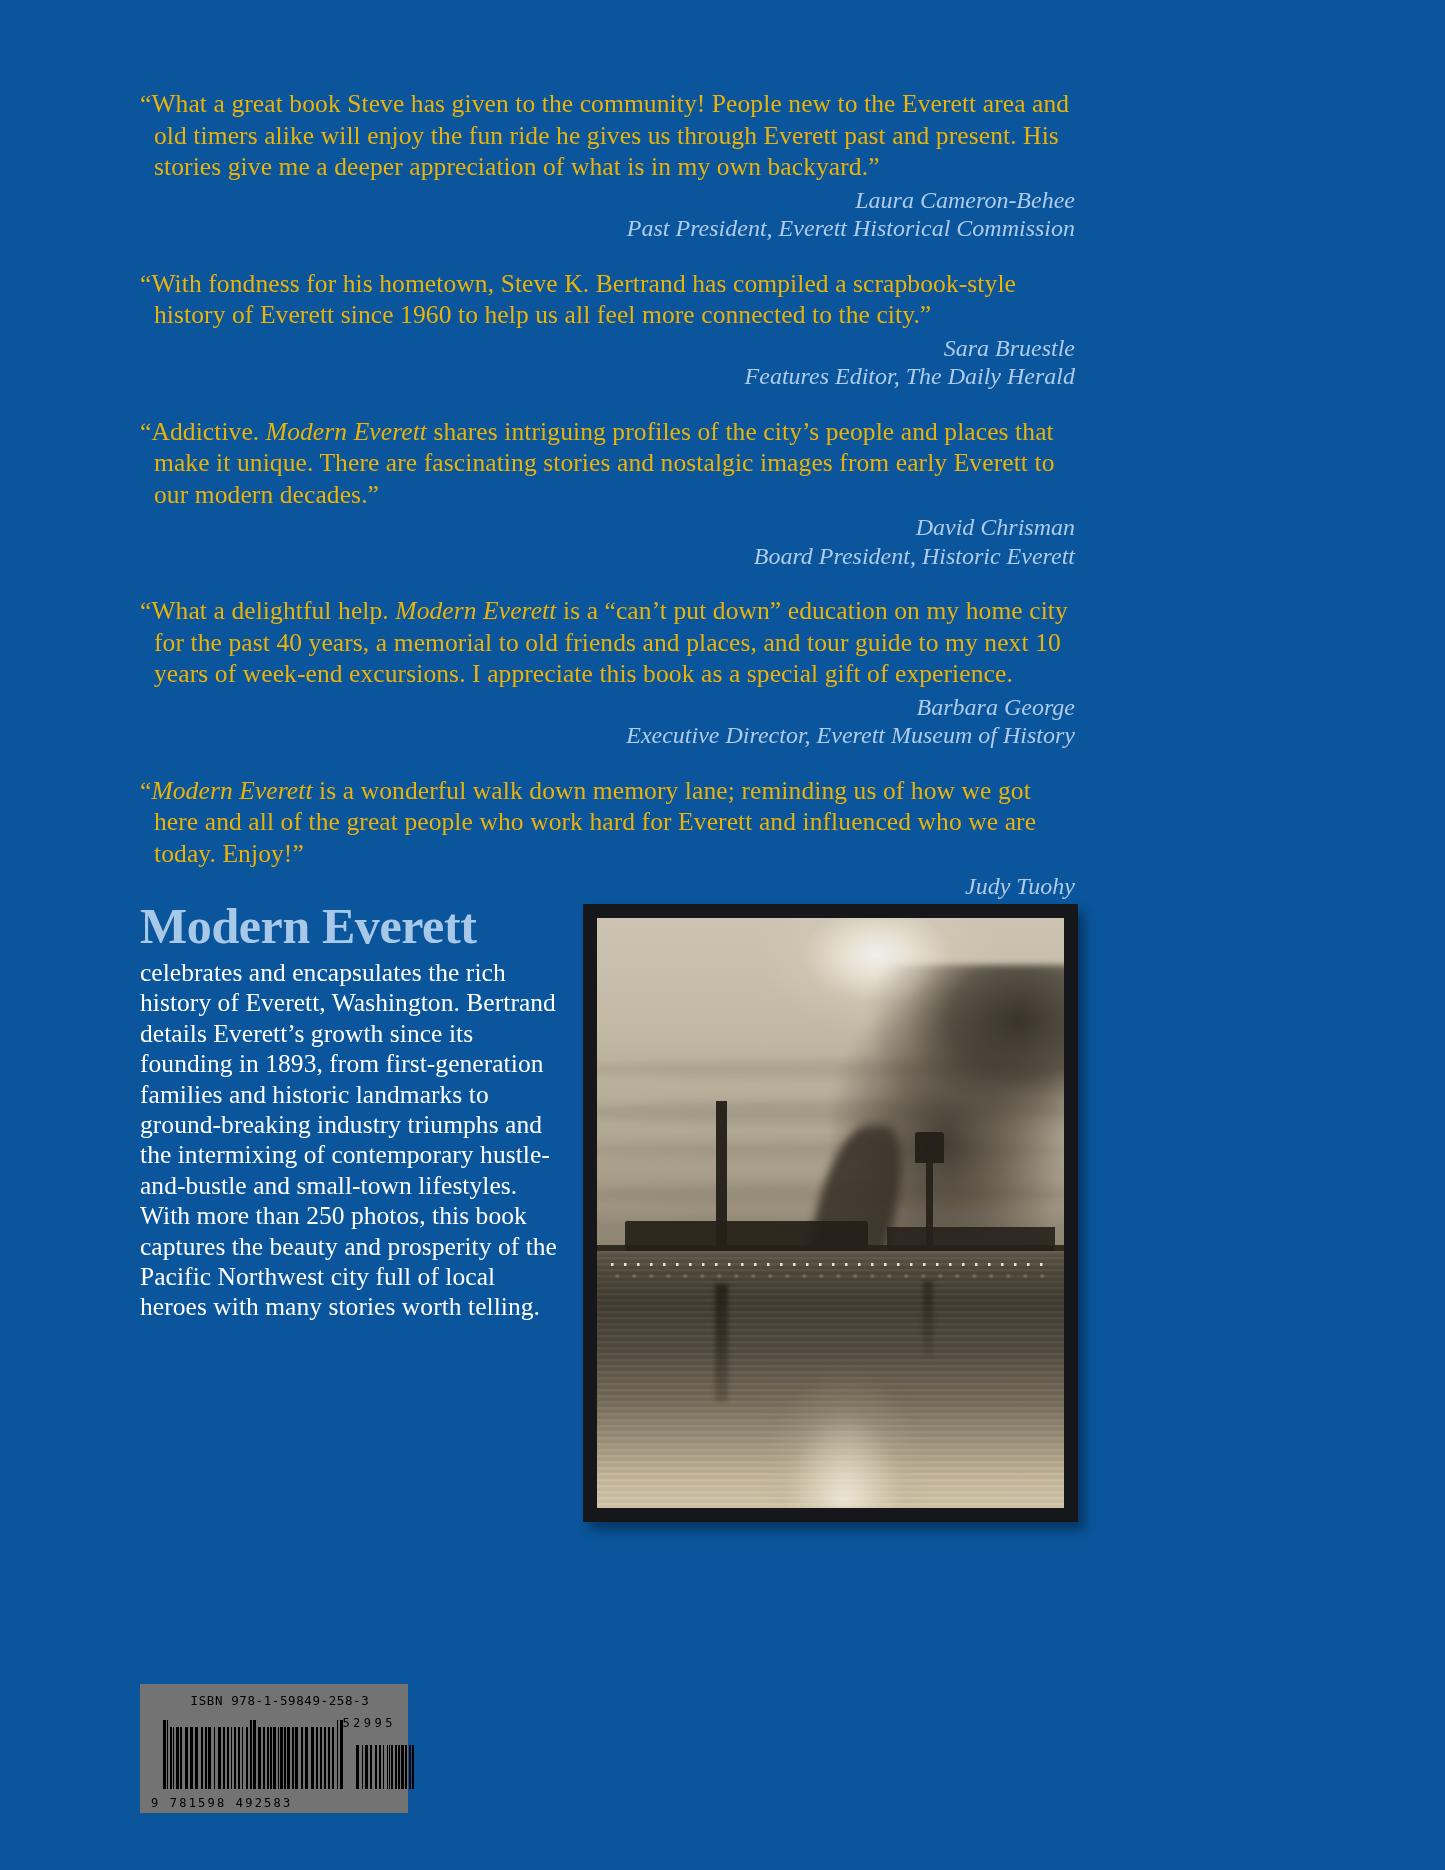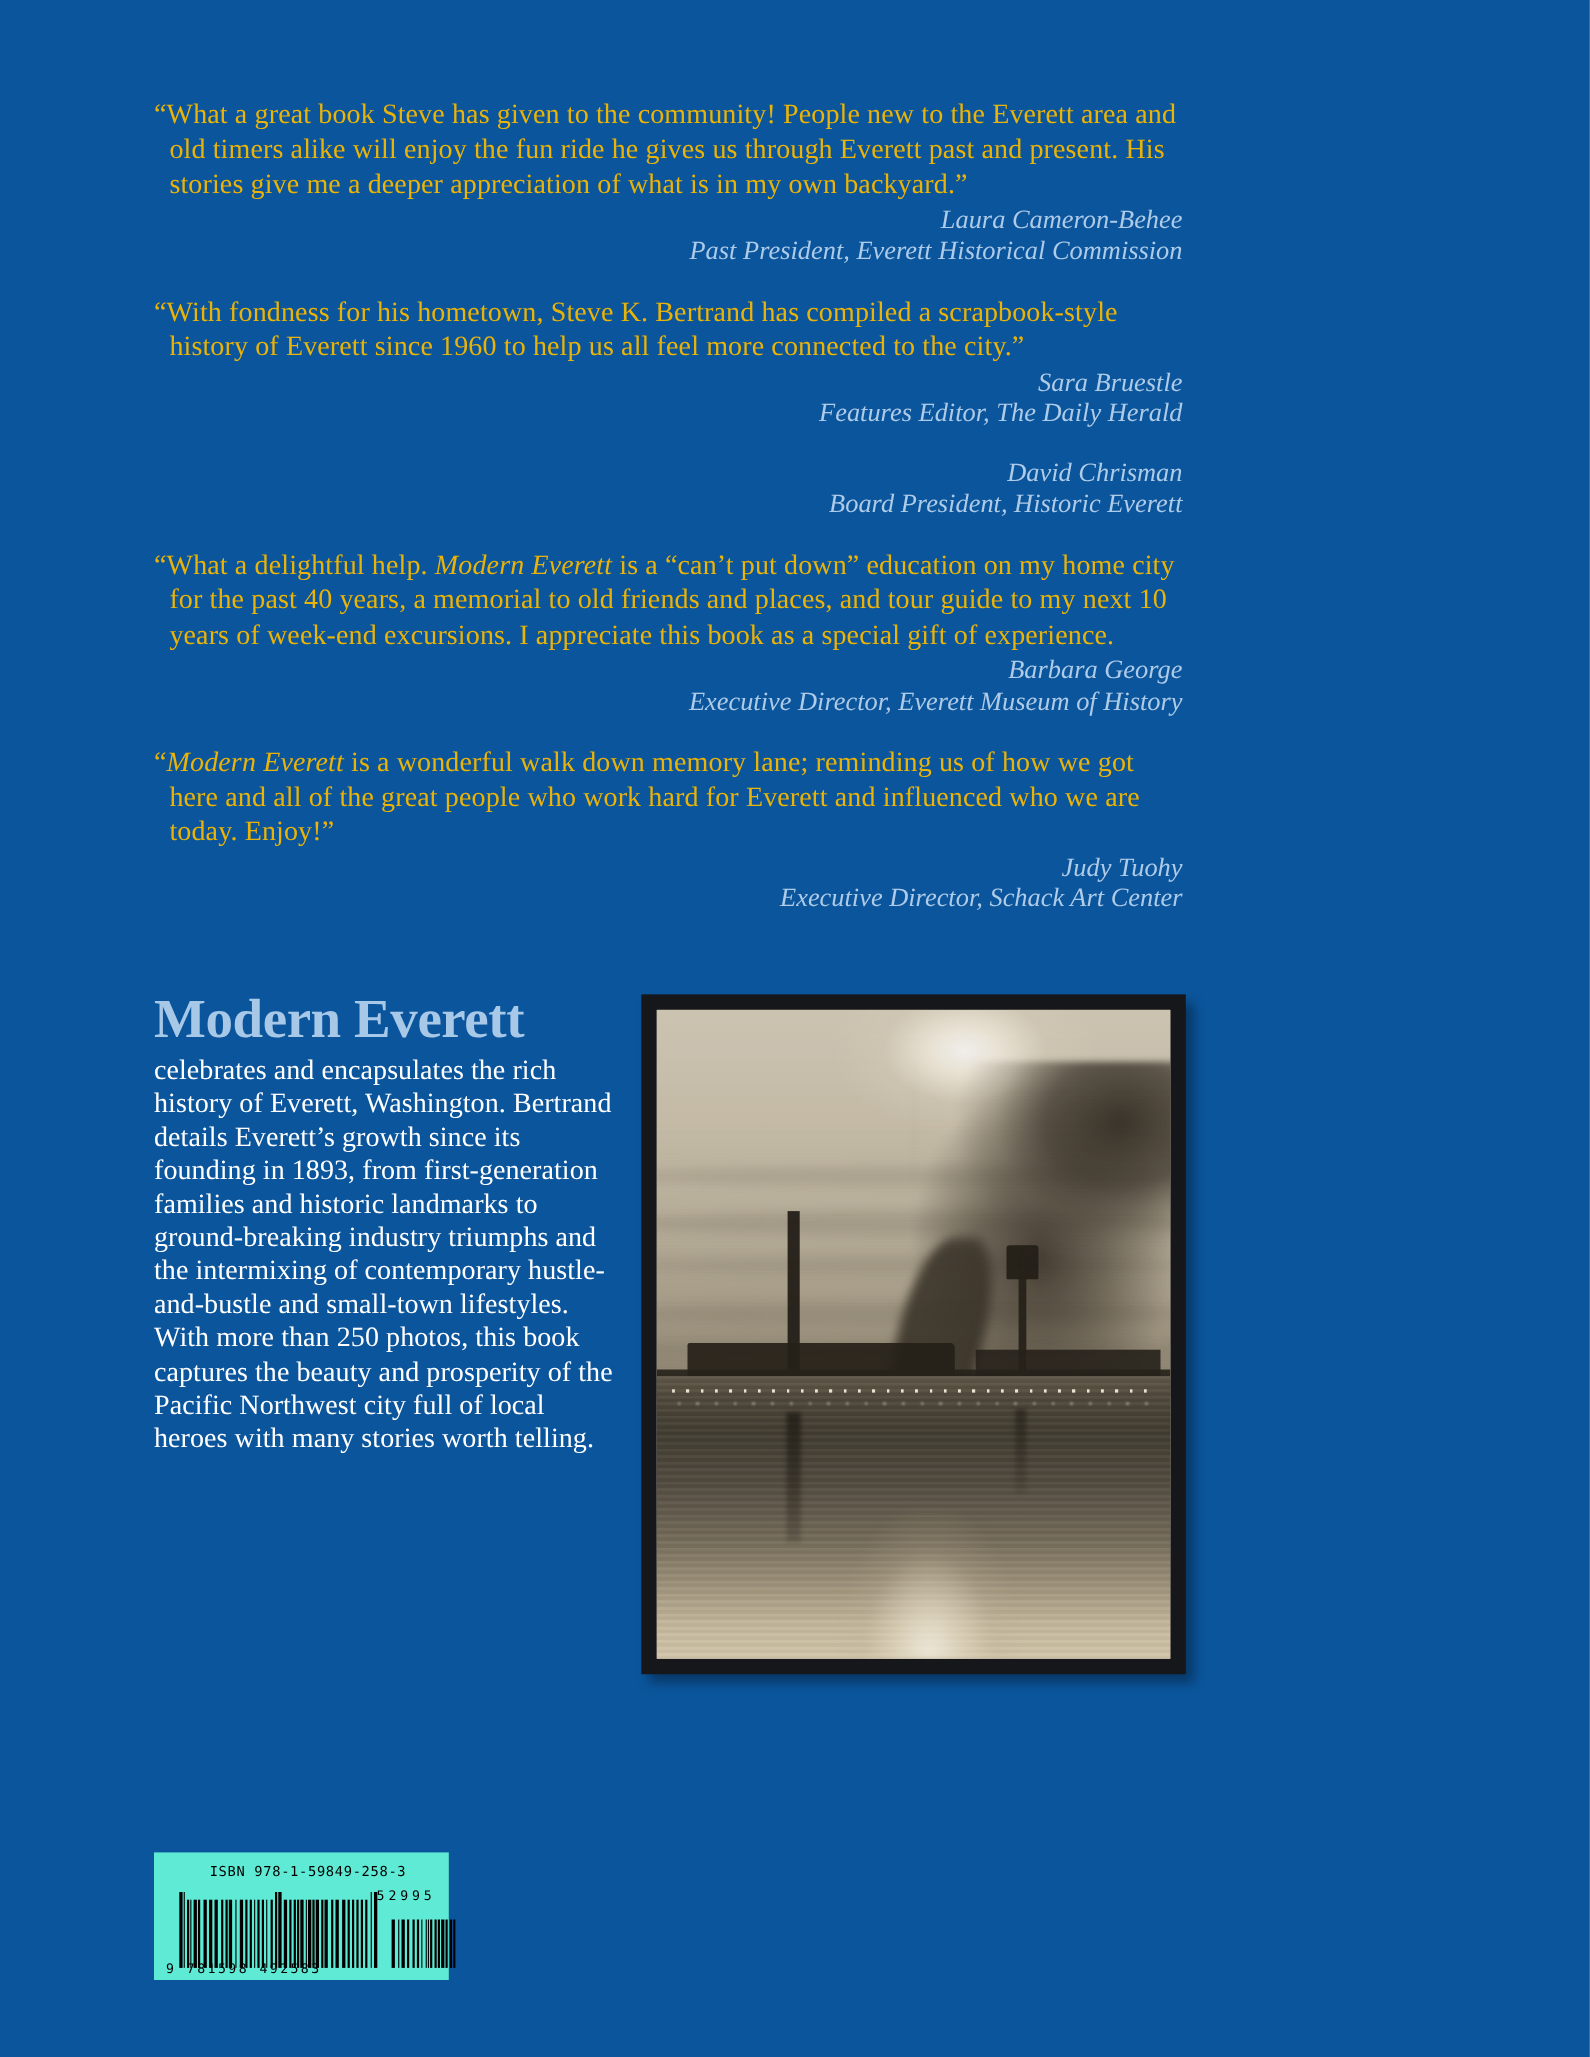--- a/index.html
+++ b/index.html
@@ -324,22 +324,22 @@
     background: rgba(120, 100, 64, 0.10);
     pointer-events: none;
   }
 
   
   .barcode-block {
     position: absolute;
     left: 140px;
     top: 1684px;
     width: 268px;
-    height: 116px;
-    background: #5eead4;
+    height: 129px;
+    background: #737373;
     box-sizing: border-box;
     padding: 7px 9px 22px 9px;
   }
   .isbn-label {
     font-family: "DejaVu Sans Mono", "Liberation Mono", monospace;
     font-size: 12.5px;
     letter-spacing: 0.6px;
     color: #000;
     text-align: center;
     margin: 2px 0 3px 0;
@@ -407,20 +407,21 @@
 
     <div class="blurb b2">
       <div class="blurb-text"><span>“With fondness for his hometown, Steve K. Bertrand has compiled a scrapbook-style history of Everett since 1960 to help us all feel more connected to the city.”</span></div>
       <div class="blurb-attr">
         <span class="attr-name">Sara Bruestle</span>
         <span class="attr-role">Features Editor, The Daily Herald</span>
       </div>
     </div>
 
     <div class="blurb b3">
+      <div class="blurb-text"><span>“Addictive. </span><em>Modern Everett</em><span> shares intriguing profiles of the city’s people and places that make it unique. There are fascinating stories and nostalgic images from early Everett to our modern decades.”</span></div>
       <div class="blurb-attr">
         <span class="attr-name">David Chrisman</span>
         <span class="attr-role">Board President, Historic Everett</span>
       </div>
     </div>
 
     <div class="blurb b4">
       <div class="blurb-text"><span>“What a delightful help. </span><em>Modern Everett</em><span> is a “can’t put down” education on my home city for the past 40 years, a memorial to old friends and places, and tour guide to my next 10 years of week-end excursions. I appreciate this book as a special gift of experience.</span></div>
       <div class="blurb-attr">
         <span class="attr-name">Barbara George</span>

